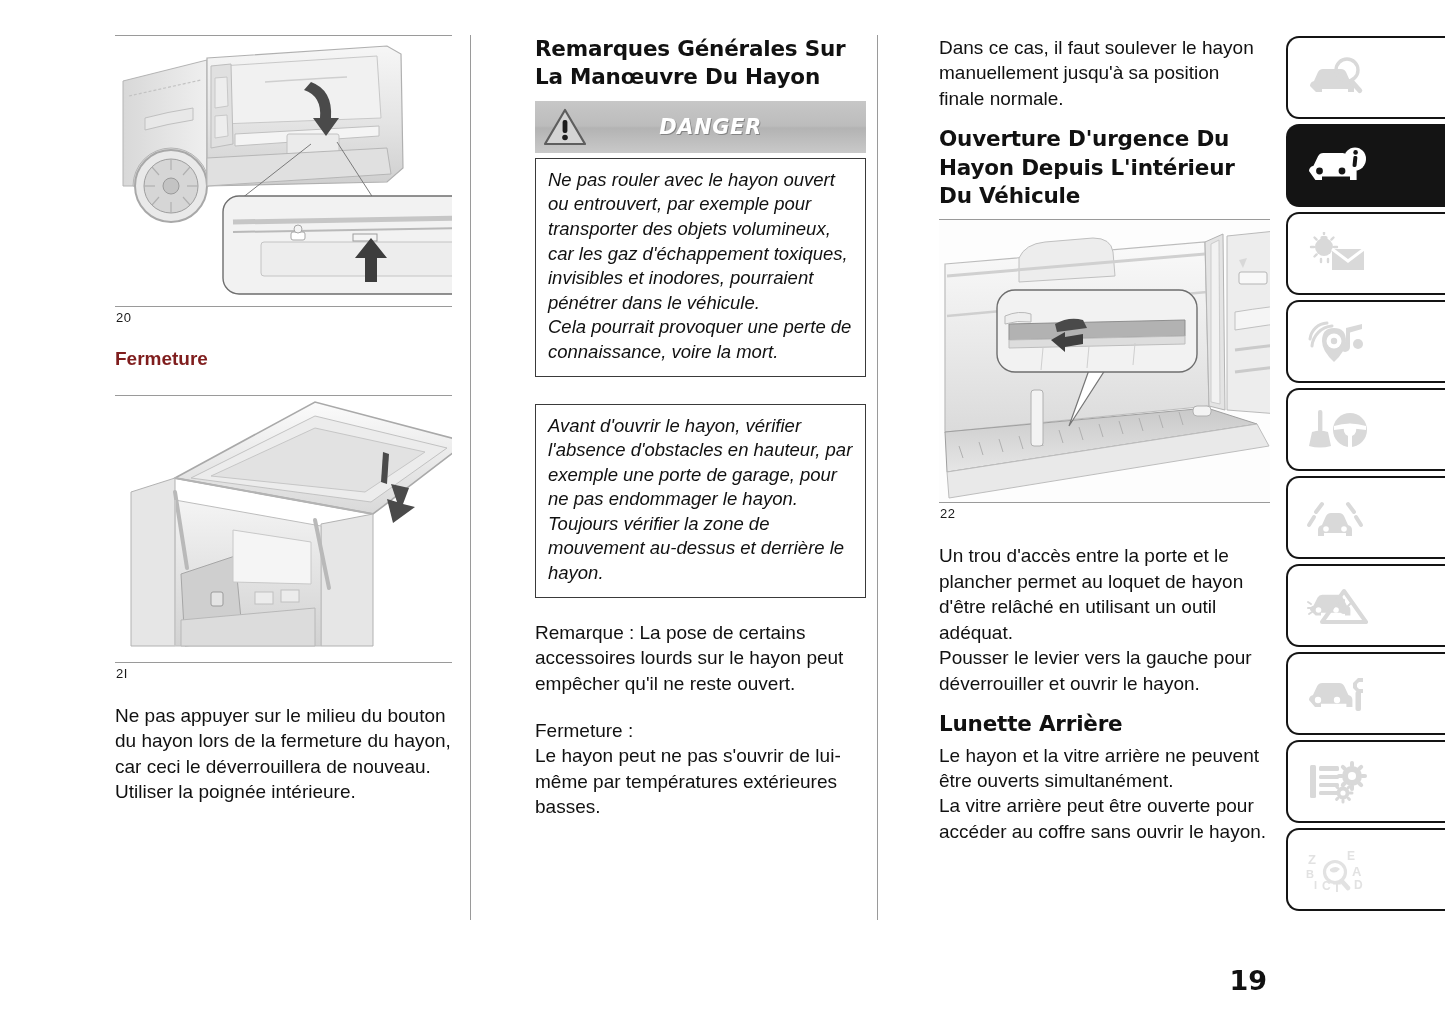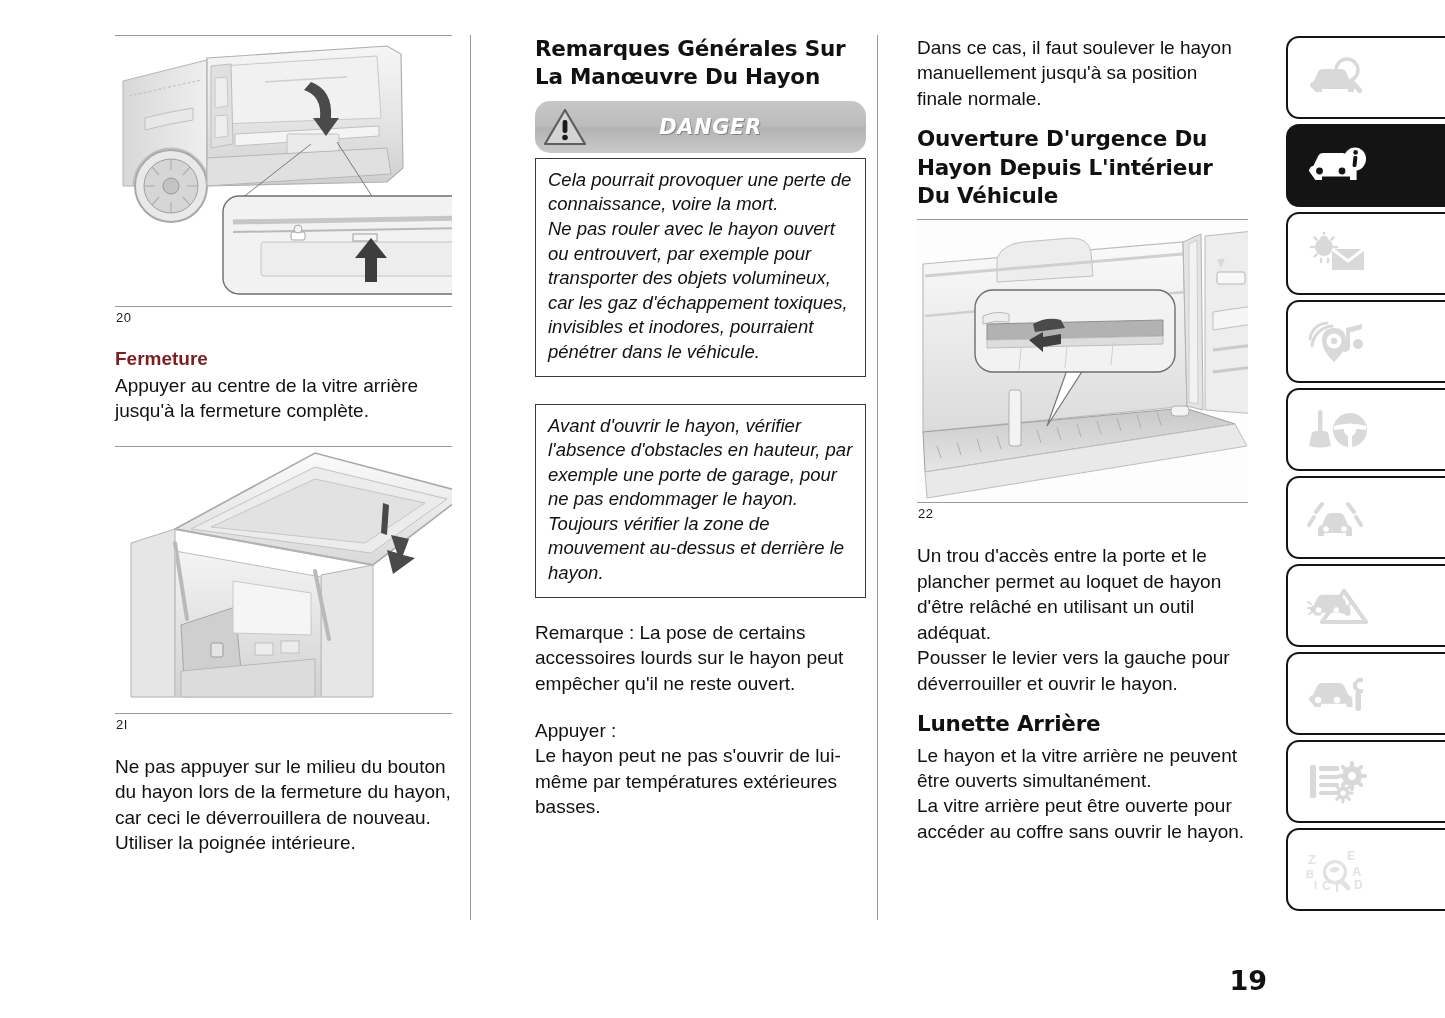--- a/index.html
+++ b/index.html
@@ -23,21 +23,21 @@
   }
 
   
   .col {
     position: absolute;
     top: 35px;
     padding-left: 41px;
   }
   #col-left  { left: 74px;  width: 378px; }
   #col-mid   { left: 494px; width: 372px; }
-  #col-right { left: 876px; width: 372px; }
+  #col-right { left: 898px; width: 372px; }
 
   .col-divider {
     position: absolute;
     top: 35px;
     width: 1px;
     height: 885px;
     background: #ararar;
     background: #9a9a9a;
   }
   #divider-1 { left: 470px; }
@@ -92,21 +92,20 @@
 
   
   .warn { width: 100%; margin: 0; }
   .warn-head {
     position: relative;
     height: 52px;
     background: linear-gradient(to bottom, #c7c7c7 0%, #bcbcbc 48%, #b3b3b3 52%, #c9c9c9 100%);
     display: flex;
     align-items: center;
     justify-content: center;
-    border-radius: 15px;
   }
   .warn-head .tri {
     position: absolute;
     left: 8px; top: 50%;
     transform: translateY(-50%);
     width: 44px; height: 40px;
   }
   .warn-title {
     font-family: "DejaVu Sans", sans-serif;
     font-style: italic;
@@ -253,21 +252,20 @@
           <path d="M250 246 L250 222 L240 222 L256 202 L272 222 L262 222 L262 246 Z" fill="#3d3d3d"></path>
         </svg>
       </div>
       <div class="fig-rule-bottom"></div>
       <div class="fig-num">20</div>
     </div>
 
     <div class="gap-md"></div>
 
     <h3 class="sub-head">Fermeture</h3>
-    <p class="body">Appuyer au centre de la vitre arrière jusqu'à la fermeture complète.</p>
 
     <div class="gap-md"></div>
 
     <div class="figure">
       <div class="fig-rule-top"></div>
       <div class="fig-canvas" style="height:266px">
         <svg width="378" height="266" viewBox="0 0 378 266">
           <defs>
             <linearGradient id="liftG" x1="0" y1="0" x2="0" y2="1">
               <stop offset="0%" stop-color="#fbfbfb"></stop>
@@ -327,38 +325,38 @@
         <span class="tri">
           <svg width="44" height="40" viewBox="0 0 44 40">
             <path d="M22 3 L42 37 L2 37 Z" fill="#d4d4d4" stroke="#5e5e5e" stroke-width="2.2" stroke-linejoin="round"></path>
             <rect x="19.6" y="13" width="4.8" height="13" rx="2" fill="#1d1d1d"></rect>
             <circle cx="22" cy="30.5" r="2.8" fill="#1d1d1d"></circle>
           </svg>
         </span>
         <span class="warn-title">DANGER</span>
       </div>
       <div class="warn-body">
+        <p>Ne pas rouler avec le hayon ouvert ou entrouvert, par exemple pour transporter des objets volumineux, car les gaz d'échappement toxiques, invisibles et inodores, pourraient pénétrer dans le véhicule.</p>
         <p>Cela pourrait provoquer une perte de connaissance, voire la mort.</p>
-        <p>Ne pas rouler avec le hayon ouvert ou entrouvert, par exemple pour transporter des objets volumineux, car les gaz d'échappement toxiques, invisibles et inodores, pourraient pénétrer dans le véhicule.</p>
       </div>
     </div>
 
     <div class="gap-md"></div>
 
     <div class="warn">
       <div class="warn-body">
         <p>Avant d'ouvrir le hayon, vérifier l'absence d'obstacles en hauteur, par exemple une porte de garage, pour ne pas endommager le hayon. Toujours vérifier la zone de mouvement au-dessus et derrière le hayon.</p>
       </div>
     </div>
 
     <div class="gap-md"></div>
 
     <p class="body">Remarque : La pose de certains accessoires lourds sur le hayon peut empêcher qu'il ne reste ouvert.</p>
     <div class="gap-md"></div>
-    <p class="body">Appuyer :</p>
+    <p class="body">Fermeture :</p>
     <p class="body">Le hayon peut ne pas s'ouvrir de lui-même par températures extérieures basses.</p>
   </div>
 
   <div class="col" id="col-right">
 
     <p class="body">Dans ce cas, il faut soulever le hayon manuellement jusqu'à sa position finale normale.</p>
 
     <div class="gap-sm"></div>
 
     <h2 class="sec-head">Ouverture D'urgence Du Hayon Depuis L'intérieur Du Véhicule</h2>

